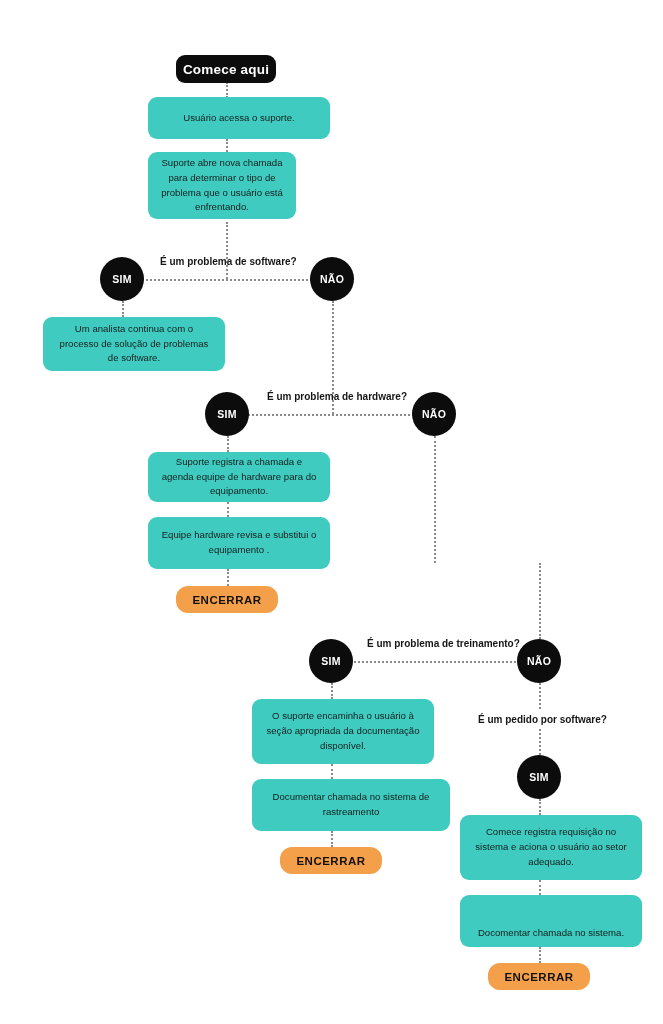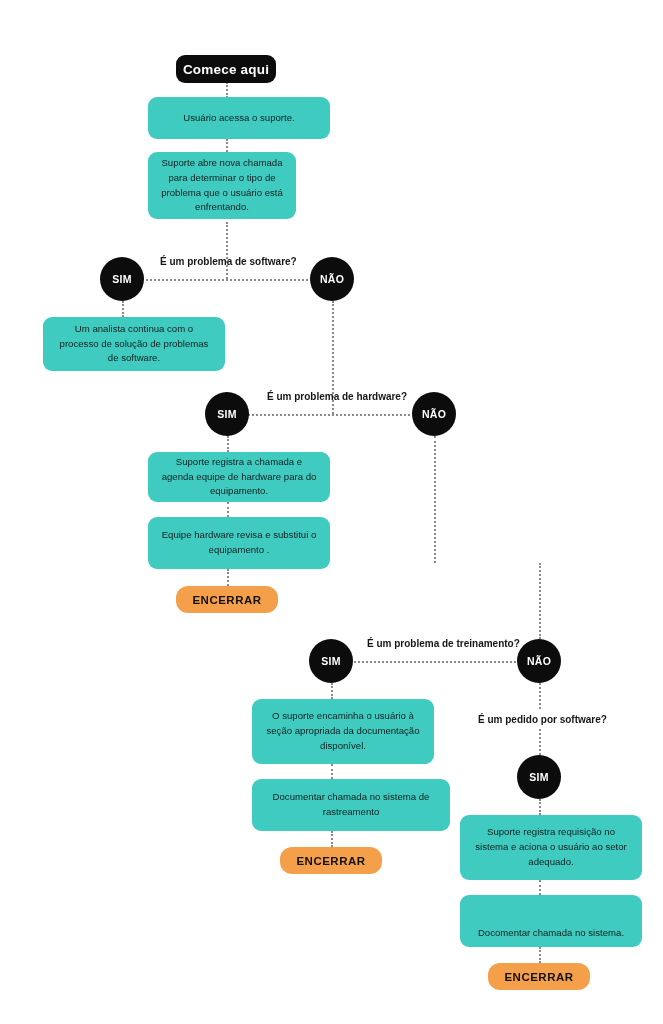--- a/index.html
+++ b/index.html
@@ -207,21 +207,21 @@
     <span>ENCERRAR</span>
   </div>
 
   <div class="question-label" style="left:478px; top:714px;">É um pedido por software?</div>
 
   <div class="node decision-node" style="left:517px; top:755px; width:44px; height:44px;">
     <span>SIM</span>
   </div>
 
   <div class="node process-node" style="left:448px; top:815px; width:182px; height:65px;">
-    <span>Suporte registra requisição no sistema e aciona o usuário ao setor adequado.</span>
+    <span>Comece registra requisição no sistema e aciona o usuário ao setor adequado.</span>
   </div>
 
   <div class="node process-node" style="left:448px; top:895px; width:182px; height:52px;align-items:flex-end;">
     <span>Docomentar chamada no sistema.</span>
   </div>
 
   <div class="node end-node" style="left:488px; top:963px; width:102px; height:27px;">
     <span>ENCERRAR</span>
   </div>
 

